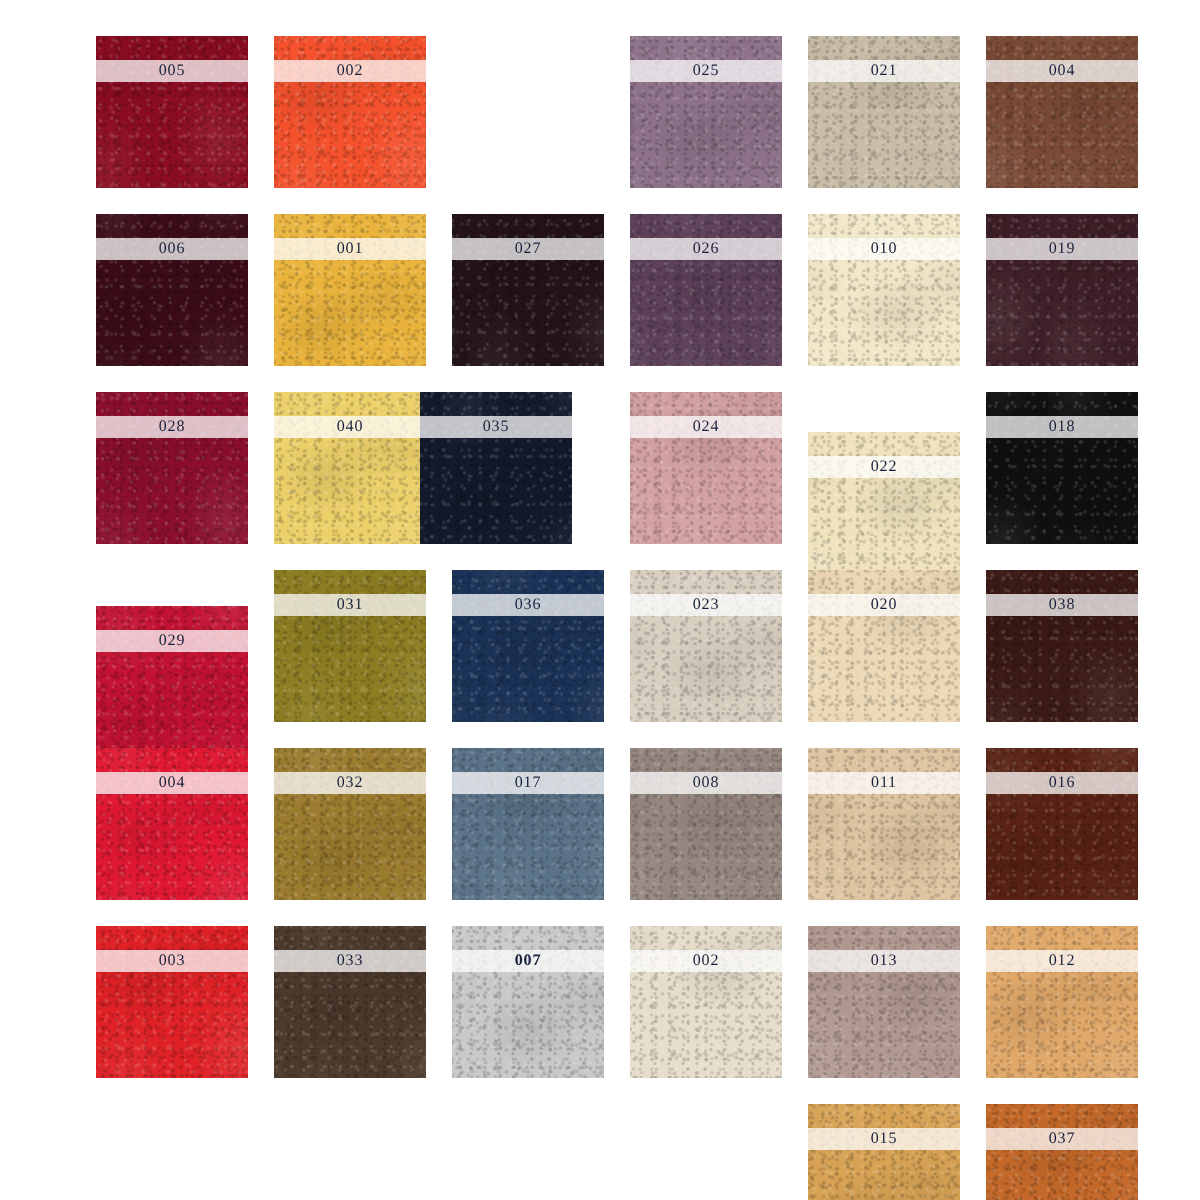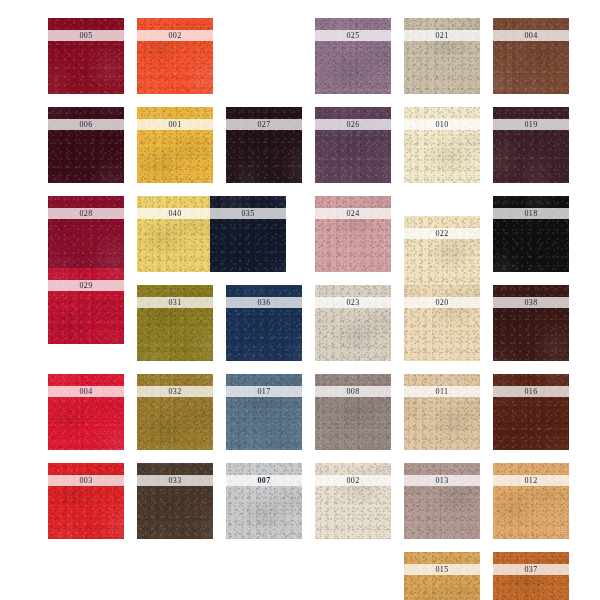--- a/index.html
+++ b/index.html
@@ -256,21 +256,21 @@
     </div>
     <div class="swatch" style="left: 445px; top: 178px;">
       <div class="fill" style="background-color: rgb(18, 15, 16);"></div>
       <div class="mottle" style="background-position: 39px 27px;"></div>
       <div class="grain" style="background-position: 9px 1px;"></div>
       <div class="grain-light" style="background-position: 3px 11px;"></div>
       <div class="label-band" style="background: rgba(255, 255, 255, 0.74);">
         <span class="label-text" style="color: rgb(23, 32, 58);">018</span>
       </div>
     </div>
-    <div class="swatch" style="left: 0px; top: 250px;">
+    <div class="swatch" style="left: 0px; top: 285px;">
       <div class="fill" style="background-color: rgb(195, 18, 50);"></div>
       <div class="mottle" style="background-position: 6px 38px;"></div>
       <div class="grain" style="background-position: 12px 6px;"></div>
       <div class="grain-light" style="background-position: 7px 4px;"></div>
       <div class="label-band" style="background: rgba(255, 255, 255, 0.74);">
         <span class="label-text" style="color: rgb(23, 32, 58);">029</span>
       </div>
     </div>
     <div class="swatch" style="left: 89px; top: 267px;">
       <div class="fill" style="background-color: rgb(141, 125, 34);"></div>

